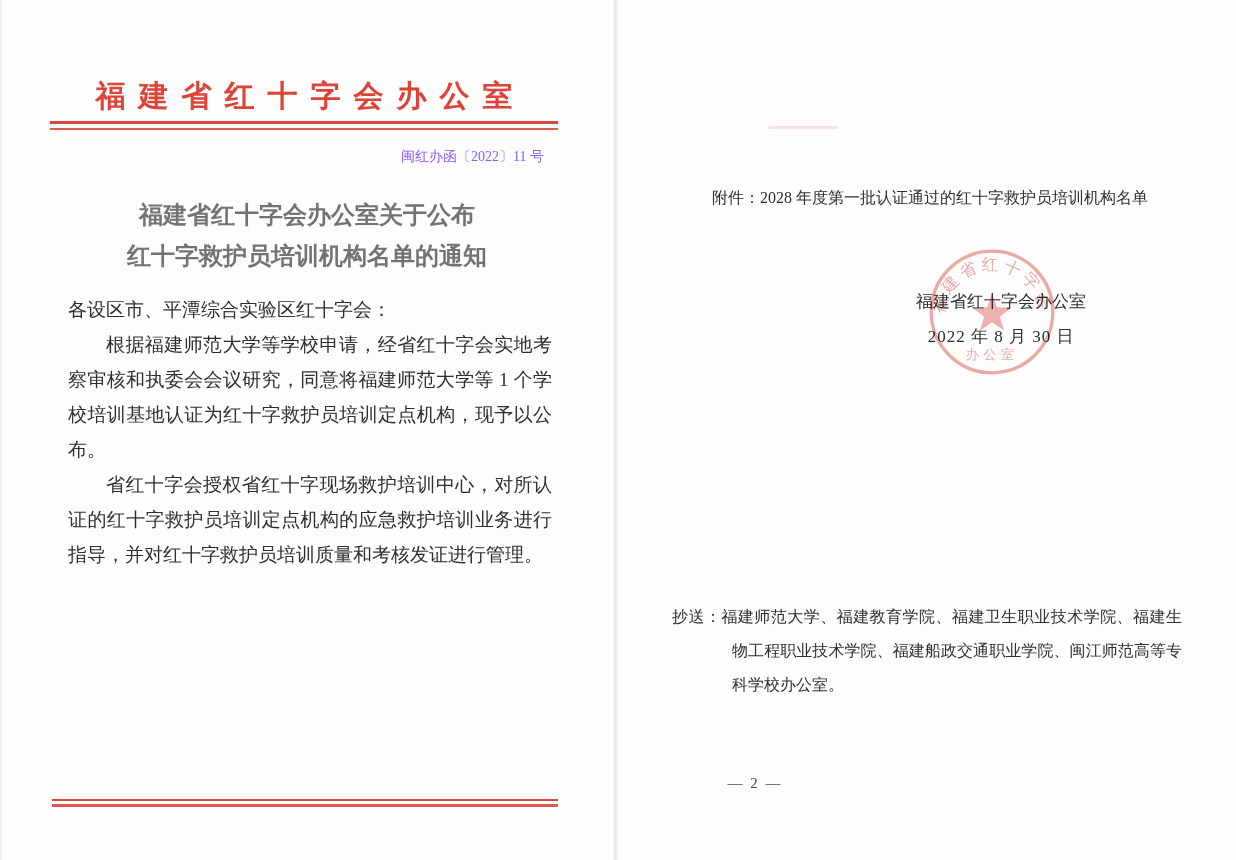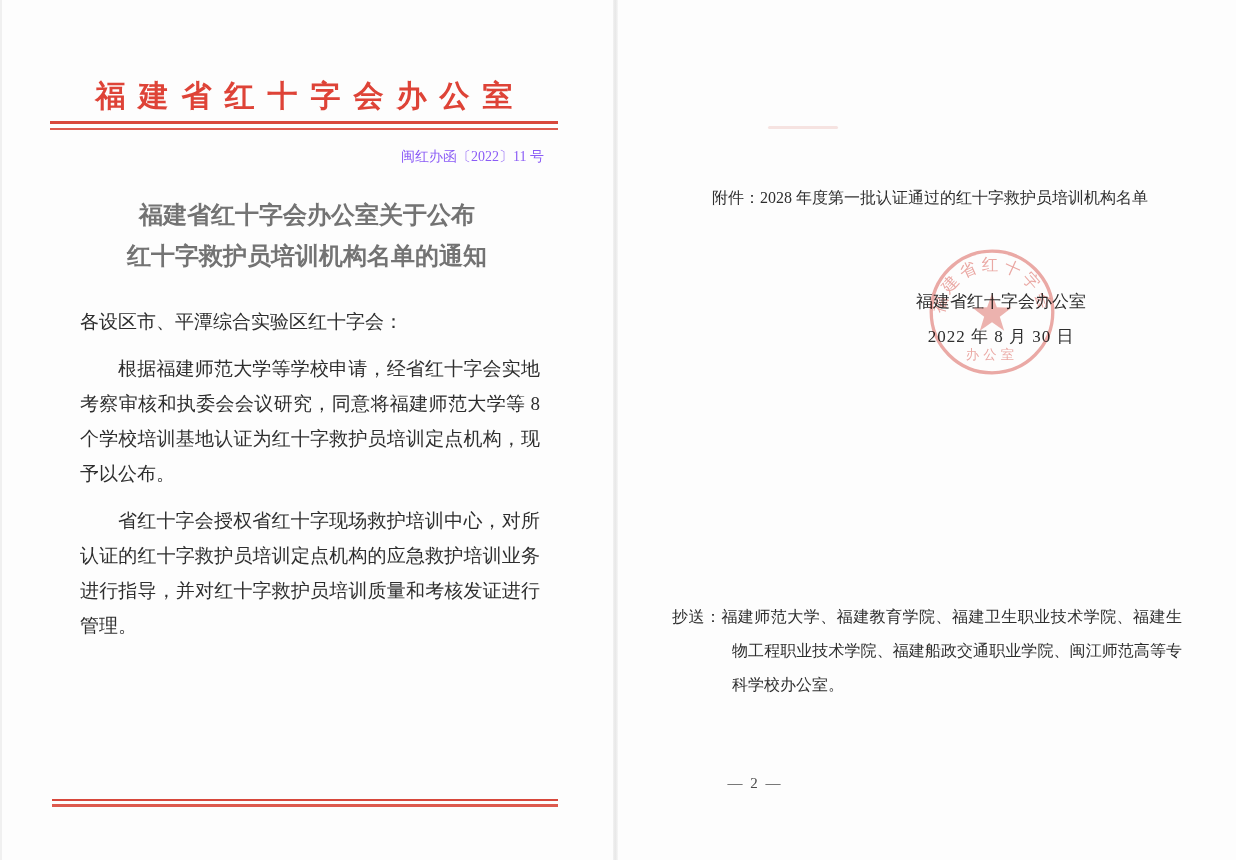--- a/index.html
+++ b/index.html
@@ -17,21 +17,21 @@
     font-family:"Liberation Serif", serif;}
   .rule-double{position:absolute;left:48px;top:121px;width:508px;height:4px;
     border-top:3px solid #d8483c;border-bottom:2px solid #dd5a4e;}
   .doc-number{position:absolute;left:60px;top:148px;width:482px;text-align:right;
     font-size:14px;color:#8b5cf6;}
   .doc-title{position:absolute;left:60px;top:190px;width:490px;text-align:center;
     font-size:24px;line-height:41px;font-weight:bold;color:#737373;
     font-family:Liberation Mono, monospace;margin-top:6px;}
   .body-block{position:absolute;left:66px;top:292px;width:484px;font-size:19px;
     line-height:35px;color:#2e2e2e;text-align:justify;}
-  .body-block p{margin:12px;text-indent:2em;}
+  .body-block p{margin:0;text-indent:2em;}
   .body-block .salutation{text-indent:0;}
   .rule-bottom{position:absolute;left:50px;top:799px;width:506px;height:3px;
     border-top:2px solid #d8483c;border-bottom:3px solid #dd5a4e;}
 
   
   .attachment-line{position:absolute;left:94px;top:188px;width:490px;font-size:16px;
     color:#2e2e2e;}
   .signer-name{position:absolute;left:283px;top:290px;width:200px;text-align:center;
     font-size:17px;color:#2e2e2e;z-index:2;}
   .sign-date{position:absolute;left:293px;top:325px;width:180px;text-align:center;
@@ -54,21 +54,21 @@
   <div class="page page-left">
     <div class="header-title">福建省红十字会办公室</div>
     <div class="rule-double"></div>
     <div class="doc-number">闽红办函〔2022〕11 号</div>
     <div class="doc-title">
       <div>福建省红十字会办公室关于公布</div>
       <div>红十字救护员培训机构名单的通知</div>
     </div>
     <div class="body-block">
       <p class="salutation">各设区市、平潭综合实验区红十字会：</p>
-      <p>根据福建师范大学等学校申请，经省红十字会实地考察审核和执委会会议研究，同意将福建师范大学等 8 个学校培训基地认证为红十字救护员培训定点机构，现予以公布。</p>
+      <p>根据福建师范大学等学校申请，经省红十字会实地考察审核和执委会会议研究，同意将福建师范大学等 1 个学校培训基地认证为红十字救护员培训定点机构，现予以公布。</p>
       <p>省红十字会授权省红十字现场救护培训中心，对所认证的红十字救护员培训定点机构的应急救护培训业务进行指导，并对红十字救护员培训质量和考核发证进行管理。</p>
     </div>
     <div class="rule-bottom"></div>
   </div>
 
   <div class="page-divider"></div>
 
   <div class="page page-right">
     <div class="smudge"></div>
 

